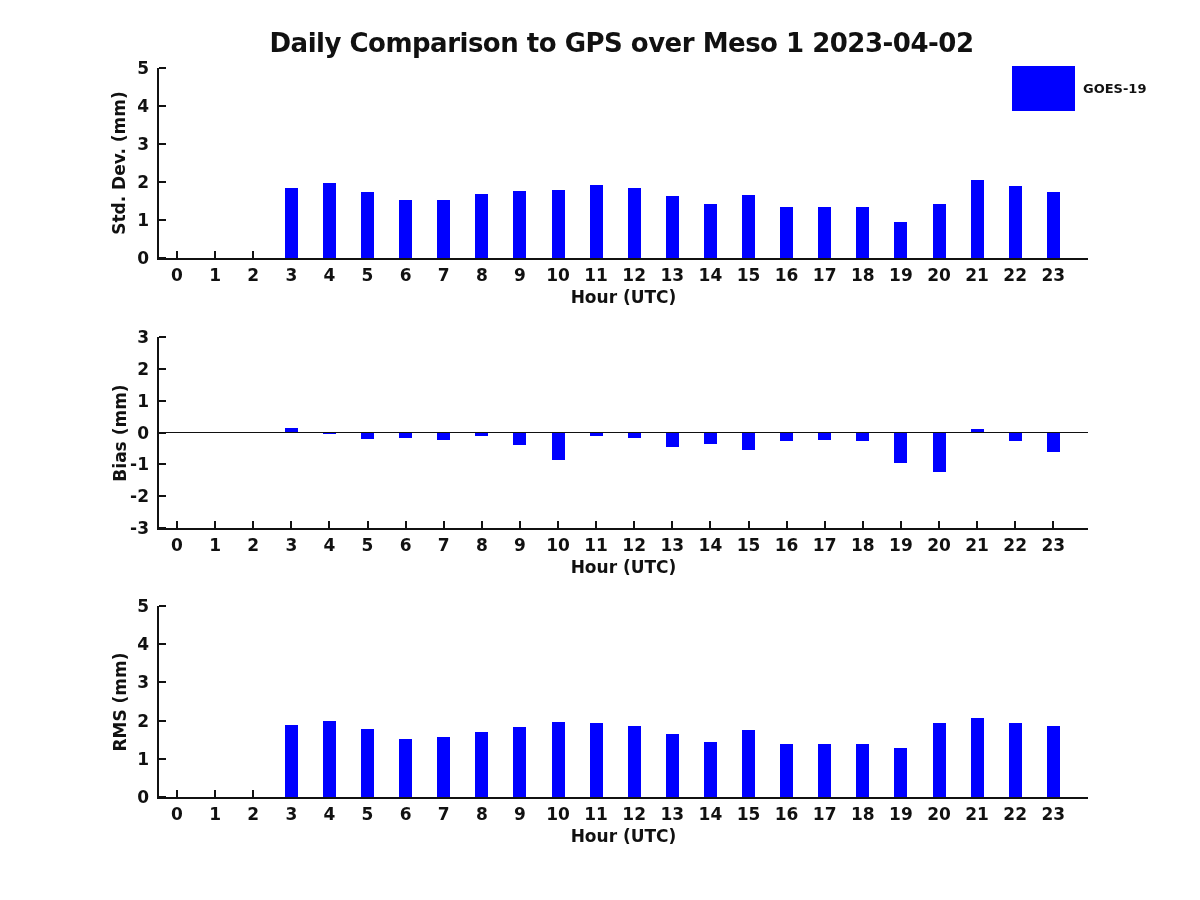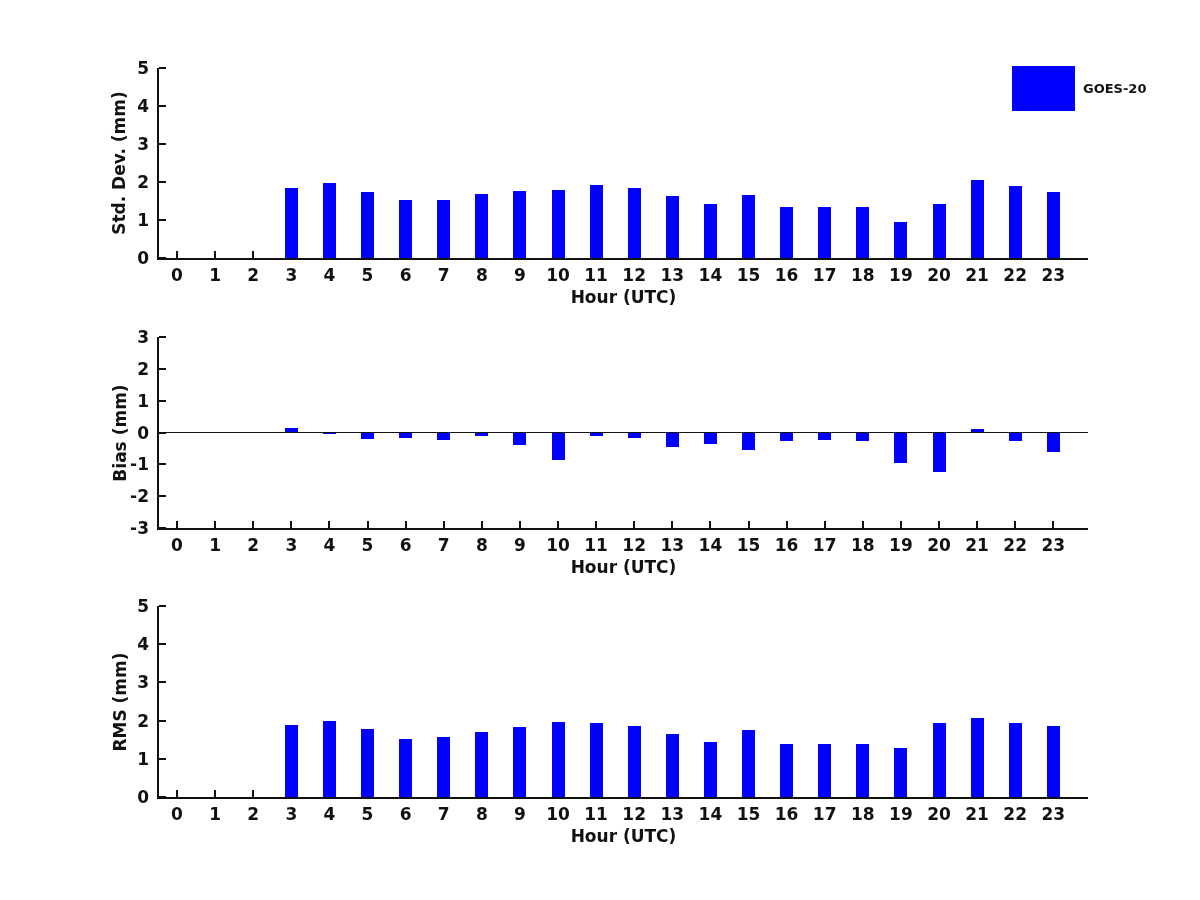--- a/index.html
+++ b/index.html
@@ -101,24 +101,25 @@
     left: 0;
     width: 100%;
     height: 1.5px;
     background: #111111;
   }
 </style>
 </head>
 <body>
 
 <div class="figure">
+  <div class="chart-title">Daily Comparison to GPS over Meso 1 2023-04-02</div>
 
   <div class="legend">
     <span class="legend-swatch" style="background: rgb(0, 0, 255);"></span>
-    <span class="legend-label">GOES-20</span>
+    <span class="legend-label">GOES-19</span>
   </div>
 
   <div class="plot-area" style="top: 68px; height: 190px;">
       <div class="tick-y" style="top: 189px;"></div>
       <div class="ytick-label" style="top: 180px;">0</div>
       <div class="tick-y" style="top: 151px;"></div>
       <div class="ytick-label" style="top: 142px;">1</div>
       <div class="tick-y" style="top: 113px;"></div>
       <div class="ytick-label" style="top: 104px;">2</div>
       <div class="tick-y" style="top: 75px;"></div>

